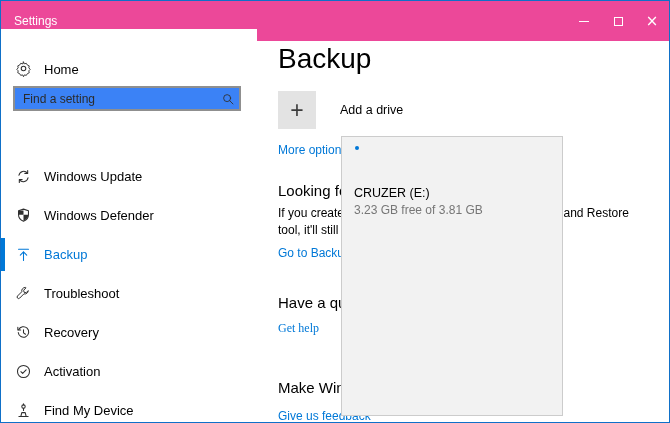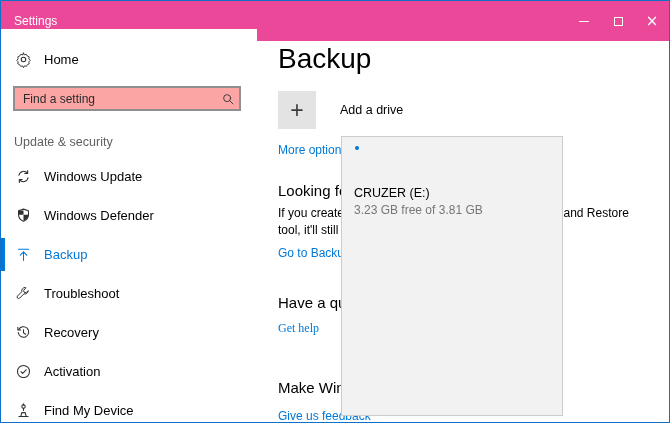--- a/index.html
+++ b/index.html
@@ -23,24 +23,24 @@
   .max-shape{ width:9px; height:9px; border:1px solid #ffffff; display:block; }
   .close-glyph{ color:#ffffff; font-size:15px; line-height:1; font-family:"DejaVu Sans",sans-serif; }
 
   
   .sidebar{ position:absolute; top:28px; left:0; width:256px; bottom:0; background:#ffffff; }
   .side-row{
     position:relative; height:39px; display:flex; align-items:center;
     padding-left:14px; font-size:13px; color:#000000; cursor:default;
   }
   .side-row .icon{ width:17px; height:17px; margin-right:12px; flex:0 0 auto; display:block; }
-  .home-row{ position:absolute; top:12px; left:0; right:0; height:36px; }
+  .home-row{ position:absolute; top:12px; left:0; right:0; height:36px;align-items:flex-end; }
   .searchbox{
     position:absolute; top:57px; left:12px; width:228px; height:25px;
-    border:2px solid #8f8f8f; background:#fca5a5; display:flex; align-items:center;
+    border:2px solid #8f8f8f; background:#3b82f6; display:flex; align-items:center;
   }
   .searchbox input{
     flex:1; border:none; outline:none; font-size:12px; color:#333;
     padding:0 4px 0 8px; font-family:inherit; background:transparent;
   }
   .searchbox input::placeholder{ color:#2b2b2b; opacity:1; }
   .search-icon-wrap{ width:22px; display:flex; justify-content:center; }
   .side-section{
     position:absolute; top:106px; left:13px; font-size:12.5px; color:#5f5f5f;
   }
@@ -121,21 +121,20 @@
     <div class="searchbox">
       <input type="text" placeholder="Find a setting" style="">
       <span class="search-icon-wrap">
         <svg class="ic" width="14" height="14" viewBox="0 0 24 24">
           <circle cx="10.5" cy="10.5" r="6"></circle>
           <path d="M15 15l5.5 5.5"></path>
         </svg>
       </span>
     </div>
 
-    <div class="side-section">Update &amp; security</div>
 
     <div class="side-list">
 
       <div class="side-row">
         <svg class="icon ic" viewBox="0 0 24 24">
           <path d="M5.6 10.2A6.8 6.8 0 0 1 17.6 7.2"></path>
           <path d="M17.9 3.6v4h-4"></path>
           <path d="M18.4 13.8A6.8 6.8 0 0 1 6.4 16.8"></path>
           <path d="M6.1 20.4v-4h4"></path>
         </svg>

